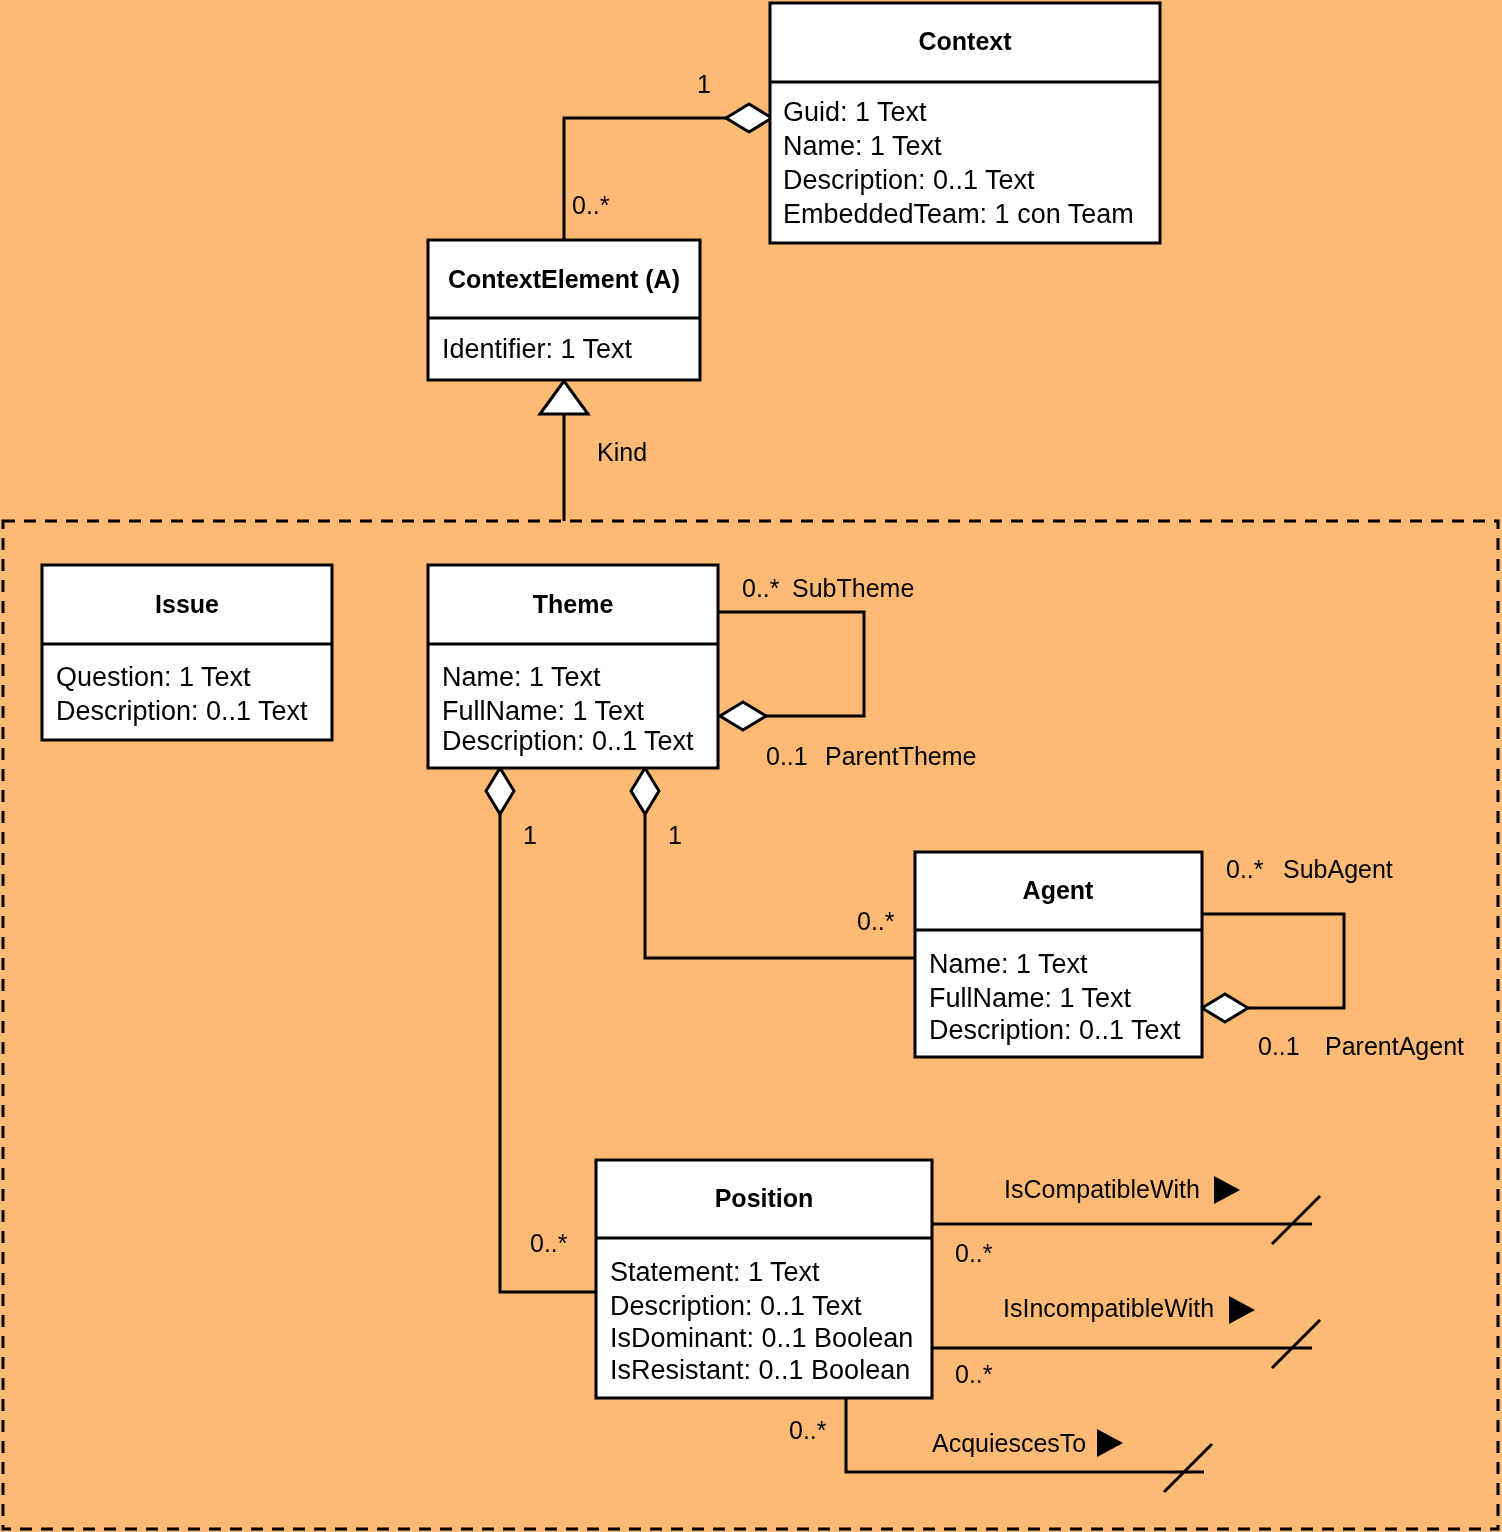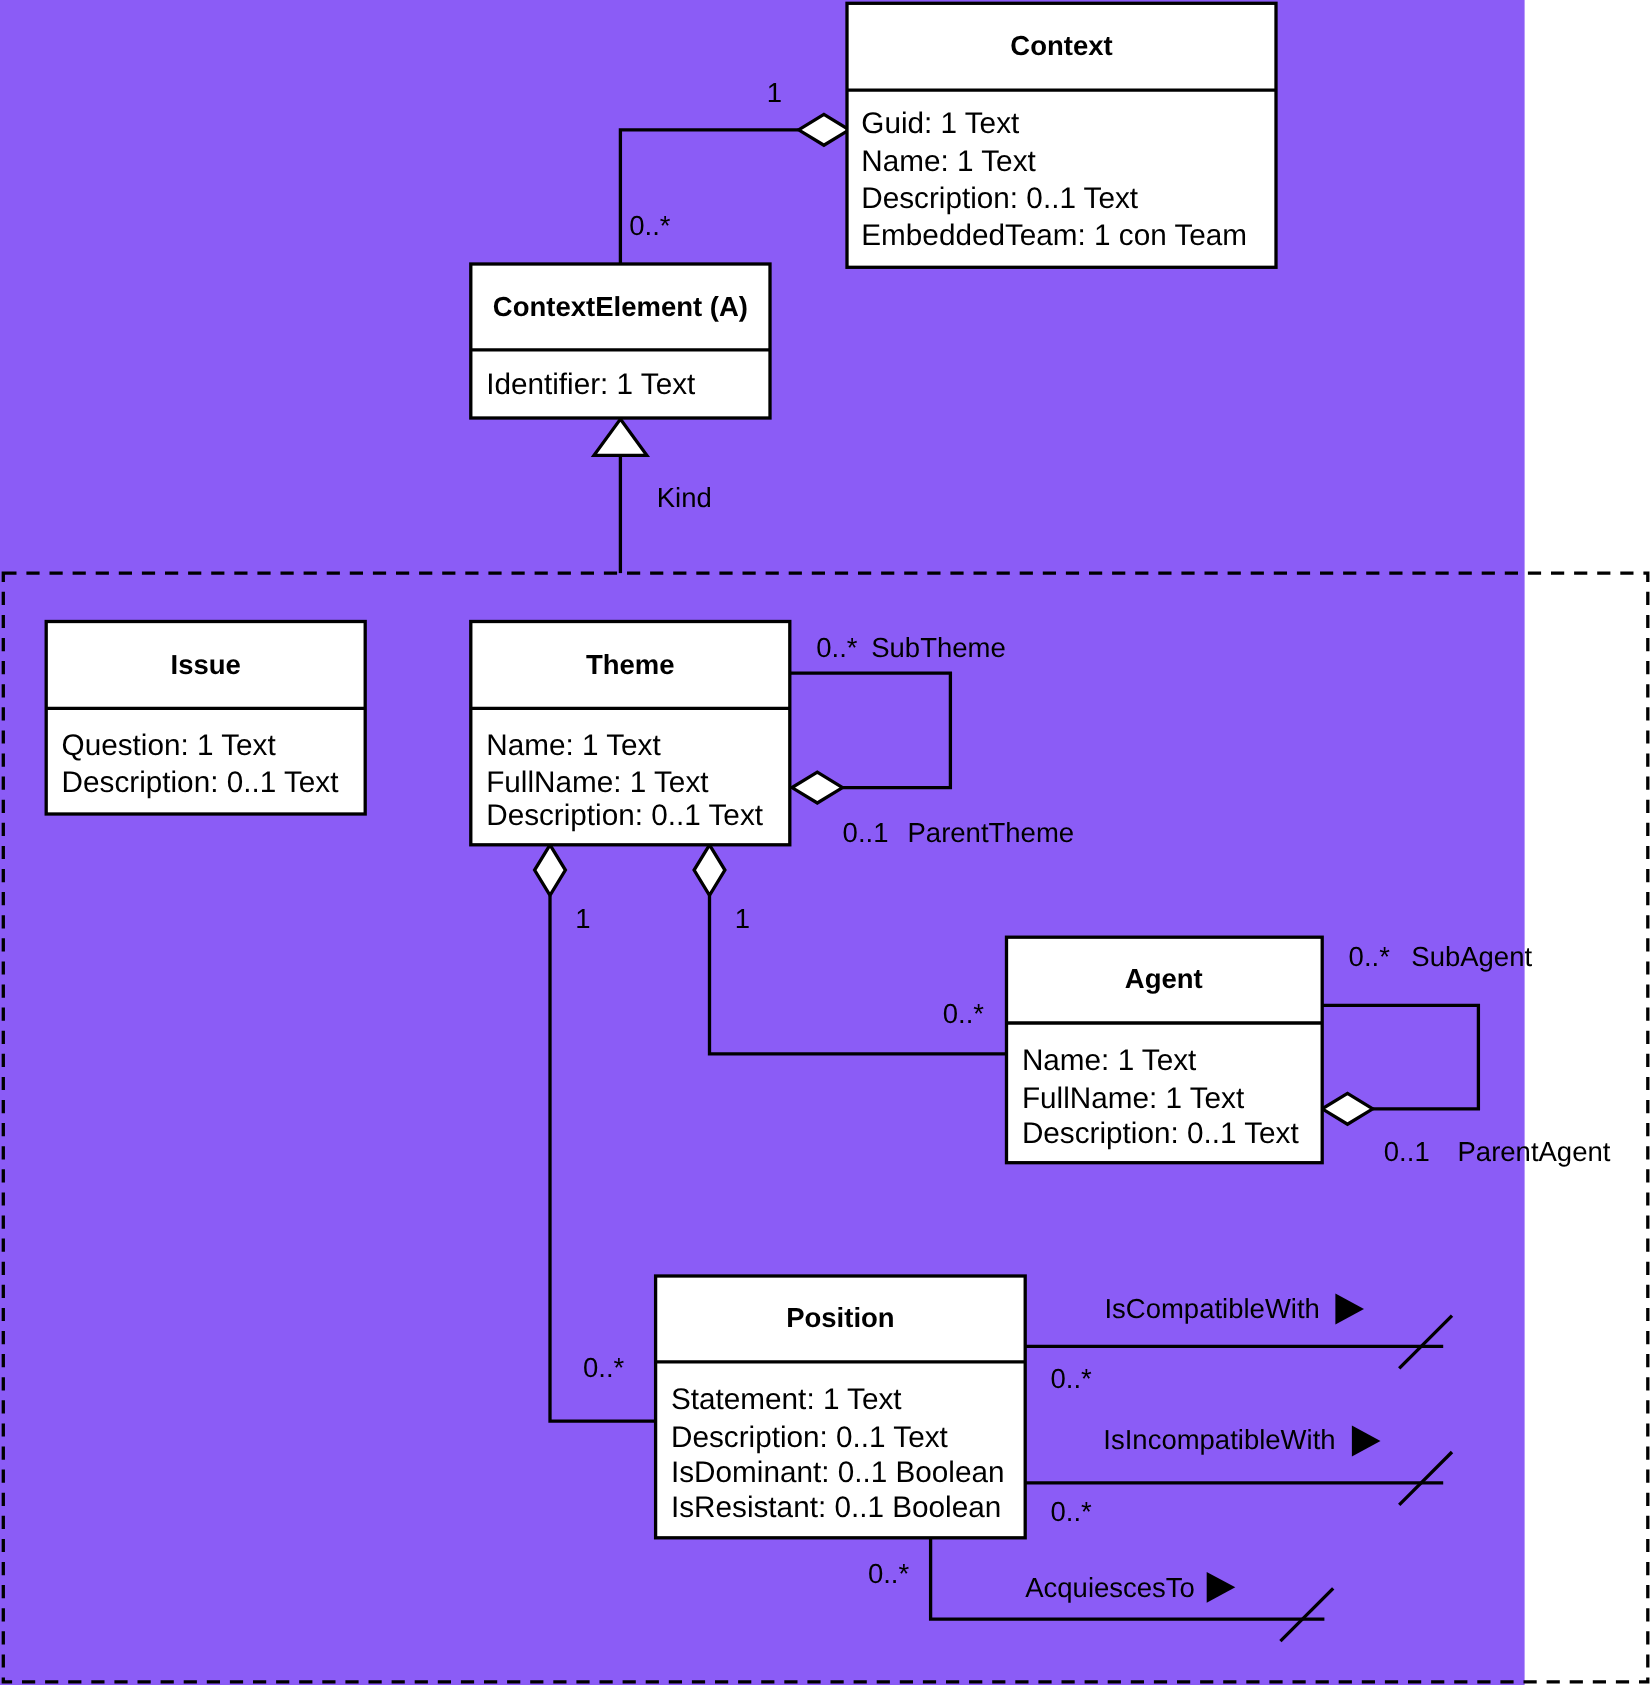--- a/index.html
+++ b/index.html
@@ -3,23 +3,23 @@
 <meta charset="utf-8">
 <title>UML Class Diagram</title>
 <style>
   html, body {
     margin: 0;
     padding: 0;
     background: #ffffff;
   }
   #diagram-root {
     position: relative;
-    width: 1386px;
+    width: 1502px;
     height: 1532px;
-    background: #8b5cf6;
+    background: #fdba74;
     font-family: "Liberation Sans", sans-serif;
   }
   svg#uml-canvas {
     position: absolute;
     top: 0;
     left: 0;
     width: 1502px;
     height: 1532px;
   }
   .cls-rect {

